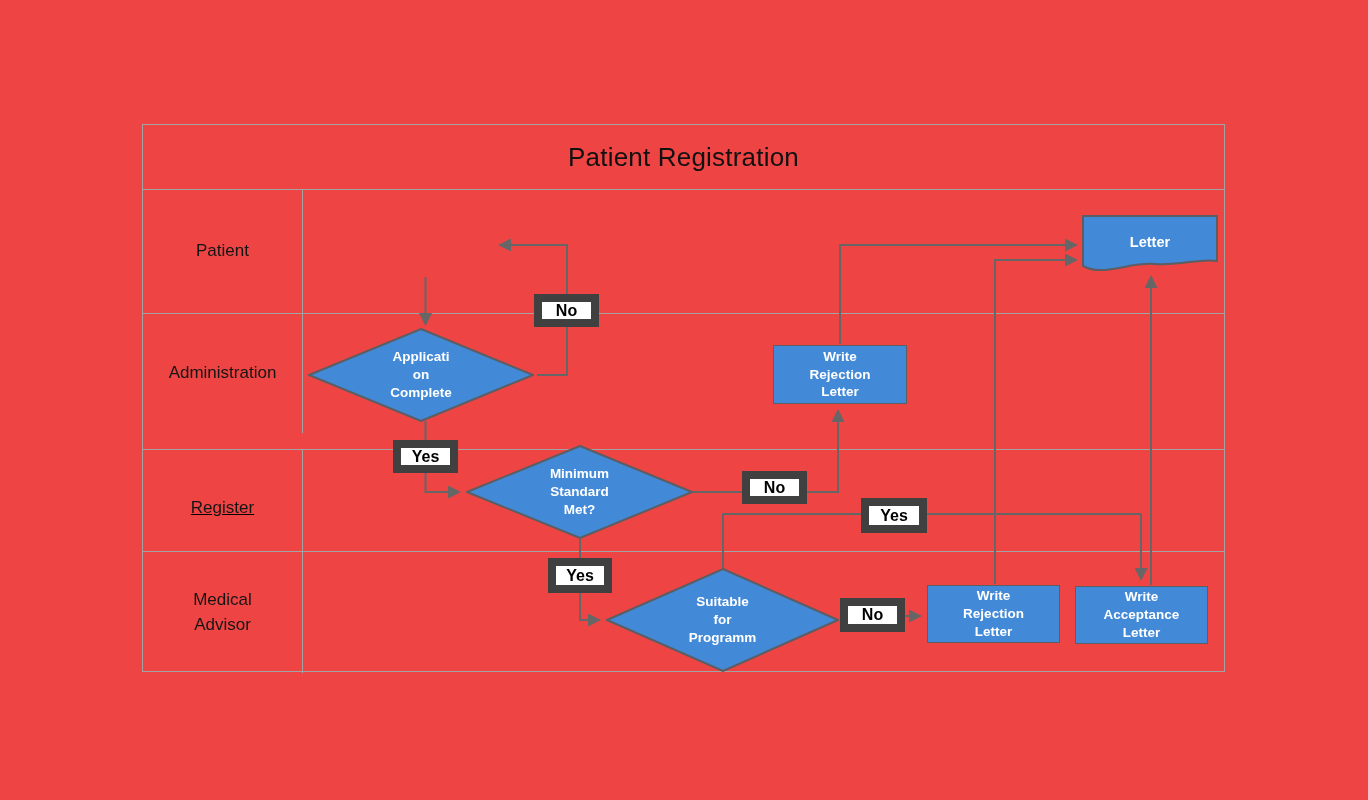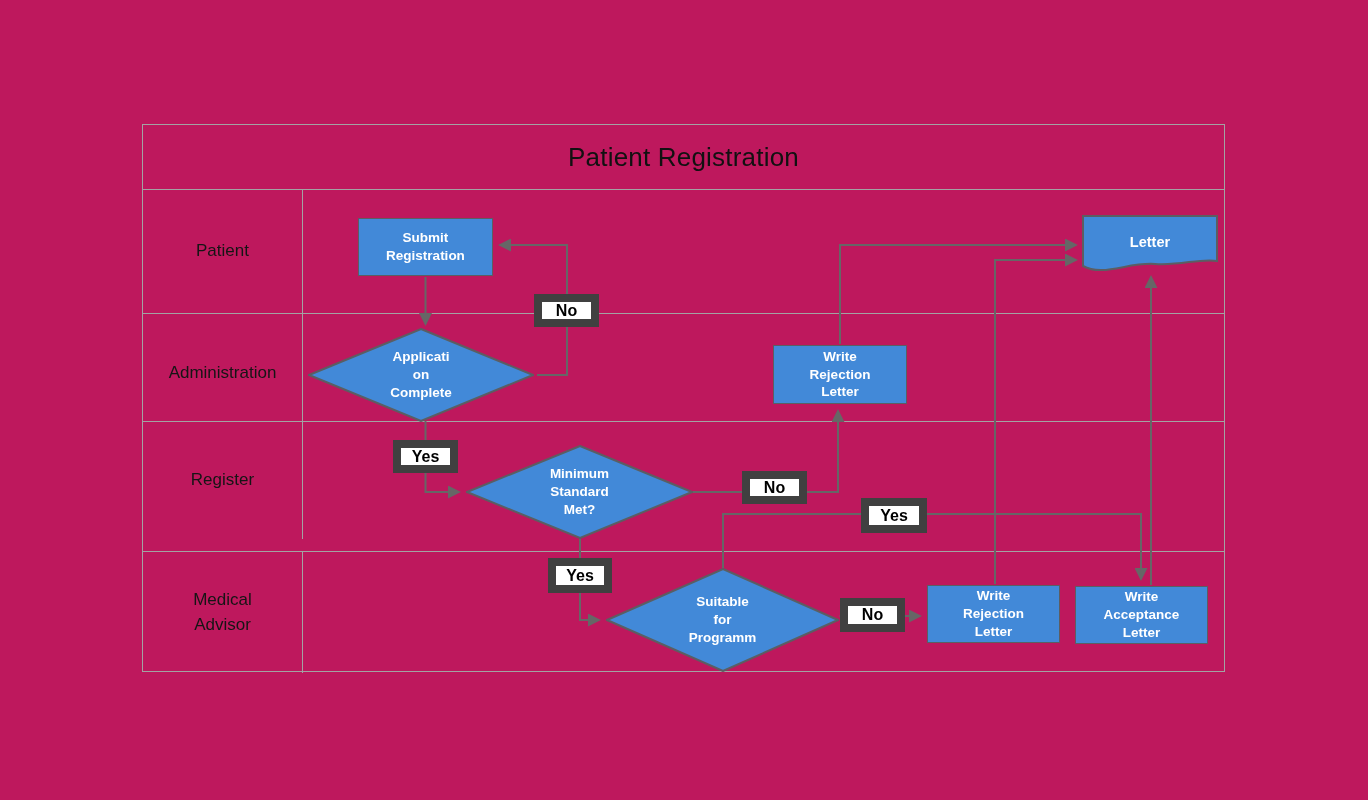--- a/index.html
+++ b/index.html
@@ -1,16 +1,16 @@
 <!DOCTYPE html>
 <html><head>
 <meta charset="utf-8">
 <style>
   html,body{margin:0;padding:0;background:#ffffff;}
-  .canvas{position:relative;width:1368px;height:800px;background:#be185d;
+  .canvas{position:relative;width:1368px;height:800px;background:#ef4444;
           font-family:"Liberation Sans",sans-serif;overflow:hidden;}
   
   .frame{position:absolute;left:142px;top:124px;width:1083px;height:548px;
          border:1px solid #a3a3a3;box-sizing:border-box;z-index:1;}
   .title-row{position:absolute;left:0;top:0;width:100%;height:64px;
              display:flex;align-items:center;justify-content:center;box-sizing:border-box;}
   .title-text{font-size:26px;color:#111;letter-spacing:0.2px;}
   .lane{position:absolute;left:0;width:100%;border-top:1px solid #a3a3a3;
         box-sizing:border-box;display:flex;}
   .lane-label-cell{width:160px;border-right:1px solid #a3a3a3;box-sizing:border-box;
@@ -45,21 +45,21 @@
     <div class="lane" style="top:64px;height:124px;">
       <div class="lane-label-cell">
         <span class="lane-label">Patient</span>
       </div>
     </div>
     <div class="lane" style="top:188px;height:120px;">
       <div class="lane-label-cell">
         <span class="lane-label">Administration</span>
       </div>
     </div>
-    <div class="lane" style="top:296px;height:118px;">
+    <div class="lane" style="top:324px;height:118px;text-decoration:underline;">
       <div class="lane-label-cell">
         <span class="lane-label">Register</span>
       </div>
     </div>
     <div class="lane" style="top:426px;height:122px;">
       <div class="lane-label-cell">
         <span class="lane-label">Medical
 Advisor</span>
       </div>
     </div>
@@ -78,24 +78,20 @@
       <path d="M692 492 H838 V411" marker-end="url(#arrow)"></path>
       <path d="M840 344 V245 H1076" marker-end="url(#arrow)"></path>
       <path d="M580 538 V620 H599" marker-end="url(#arrow)"></path>
       <path d="M723 568 V514 H1141 V579" marker-end="url(#arrow)"></path>
       <path d="M839.5 616 H920" marker-end="url(#arrow)"></path>
       <path d="M995 584 V260 H1076" marker-end="url(#arrow)"></path>
       <path d="M1151 585 V277" marker-end="url(#arrow)"></path>
     </g>
   </svg>
 
-  <div class="node proc" style="left:358px;top:218px;width:135px;height:58px;">
-    <span class="node-text">Submit
-Registration</span>
-  </div>
 
   <div class="node proc" style="left:773px;top:345px;width:134px;height:59px;">
     <span class="node-text">Write
 Rejection
 Letter</span>
   </div>
 
   <div class="node proc" style="left:927px;top:585px;width:133px;height:58px;">
     <span class="node-text">Write
 Rejection

